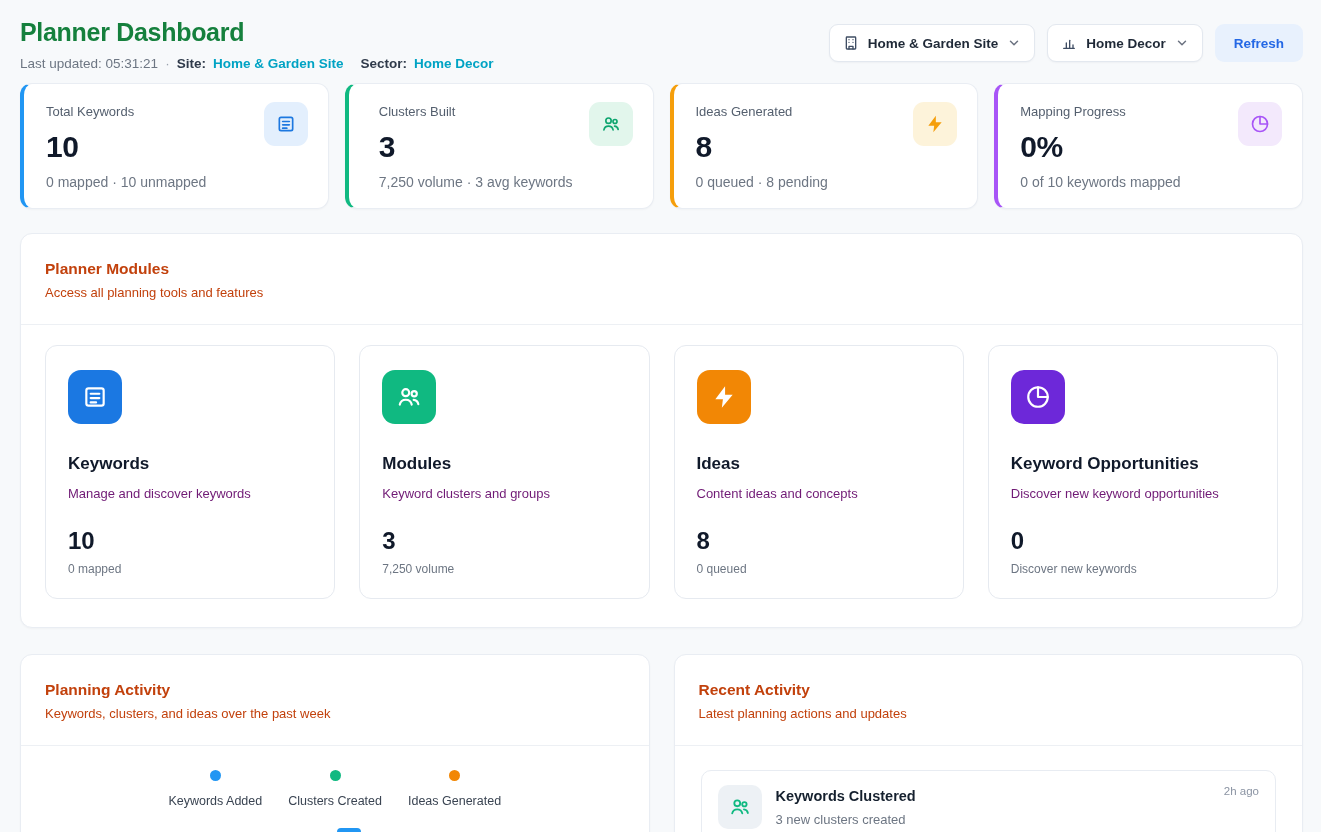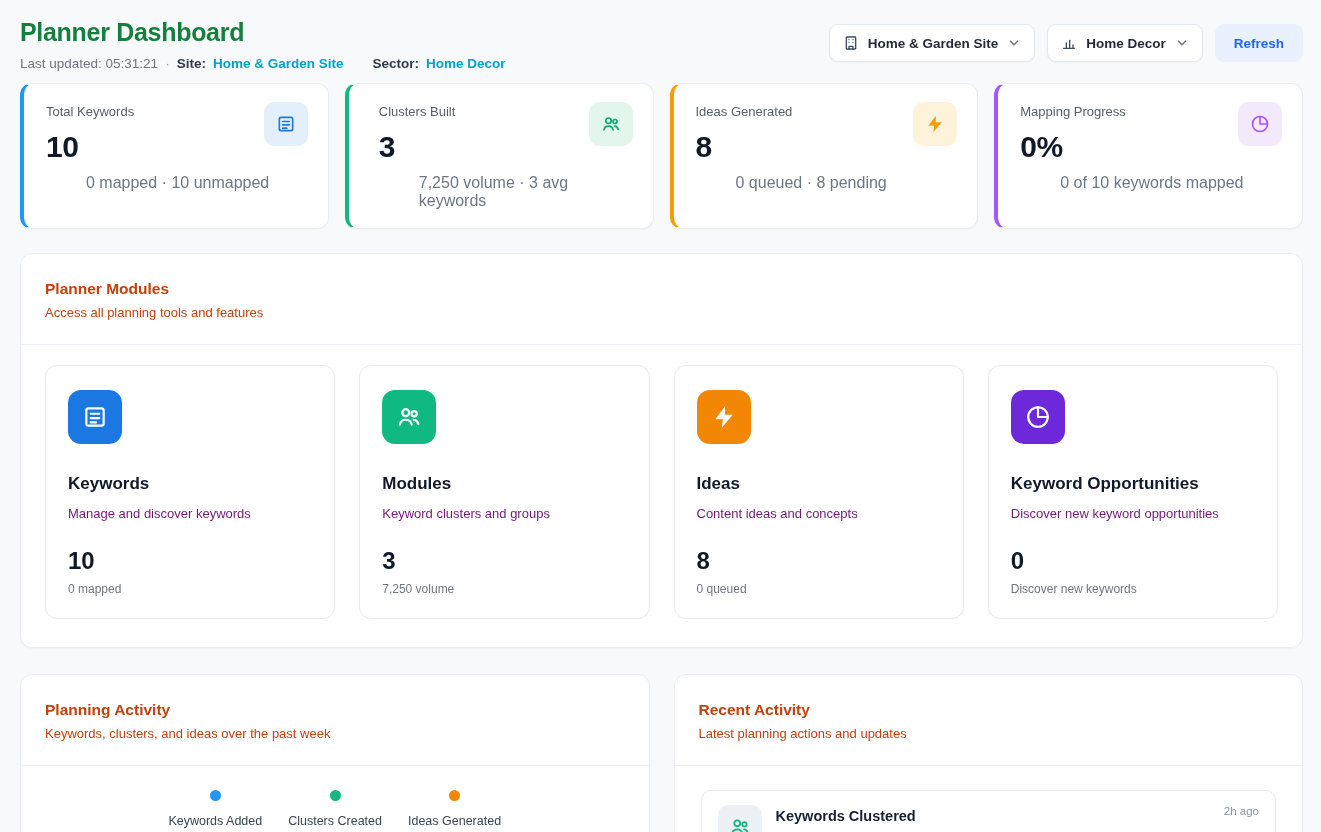--- a/index.html
+++ b/index.html
@@ -11,21 +11,21 @@
     color: #1b2430;
   }
   .page { padding: 18px 18px 0 20px; }
 
   
   .page-header { display: flex; justify-content: space-between; align-items: flex-start; }
   .page-title { font-size: 25px; font-weight: 800; letter-spacing: -0.3px; color: #15803d; margin-bottom: 9px; }
   .meta-row { display: flex; align-items: center; gap: 7px; font-size: 13.5px; color: #6d7683; }
   .meta-sep { color: #9aa2ae; }
   .meta-label { color: #2f3a4a; font-weight: 700; }
-  .meta-label.spaced { margin-left: 22px; }
+  .meta-label.spaced { margin-left: 10px; }
   .meta-link { color: #00a3c4; font-weight: 700; text-decoration: none; cursor: pointer; }
   .header-controls { display: flex; gap: 12px; padding-top: 6px; }
   .select-btn {
     display: flex; align-items: center; gap: 9px; height: 38px; padding: 0 13px;
     background: #fff; border: 1px solid #e3e8ef; border-radius: 9px;
     font-family: inherit; font-size: 13.5px; font-weight: 700; color: #1f2937;
     cursor: pointer; box-shadow: 0 1px 2px rgba(16,24,40,.04);
   }
   .btn-icon { display: flex; color: #3f4d63; }
   .btn-icon svg { width: 16px; height: 16px; }
@@ -39,21 +39,21 @@
 
   
   .stats-row { display: grid; grid-template-columns: repeat(4, 1fr); gap: 16px; margin-top: 12px; }
   .stat-card {
     position: relative; background: #fff; border: 1px solid #e9edf3;
     border-left-width: 4px; border-left-style: solid; border-radius: 12px;
     padding: 20px 20px 18px 22px; box-shadow: 0 1px 2px rgba(16,24,40,.03);
   }
   .stat-title { font-size: 13px; color: #545f6e; margin-bottom: 11px; }
   .stat-value { font-size: 30px; font-weight: 800; color: #10192a; letter-spacing: -0.5px; margin-bottom: 10px; }
-  .stat-sub { font-size: 16px; color: #6d7683; margin-left: 40px; }
+  .stat-sub { font-size: 14px; color: #6d7683; }
   .stat-icon {
     position: absolute; top: 18px; right: 20px; width: 44px; height: 44px;
     border-radius: 11px; display: flex; align-items: center; justify-content: center;
   }
   .stat-icon svg { width: 20px; height: 20px; }
 
   
   .panel { background: #fff; border: 1px solid #e9edf3; border-radius: 12px; box-shadow: 0 1px 2px rgba(16,24,40,.03); }
   .panel-header { padding: 26px 24px 24px; border-bottom: 1px solid #edf0f4; }
   .panel-title { font-size: 15.5px; font-weight: 700; color: #c2410c; margin-bottom: 7px; }

